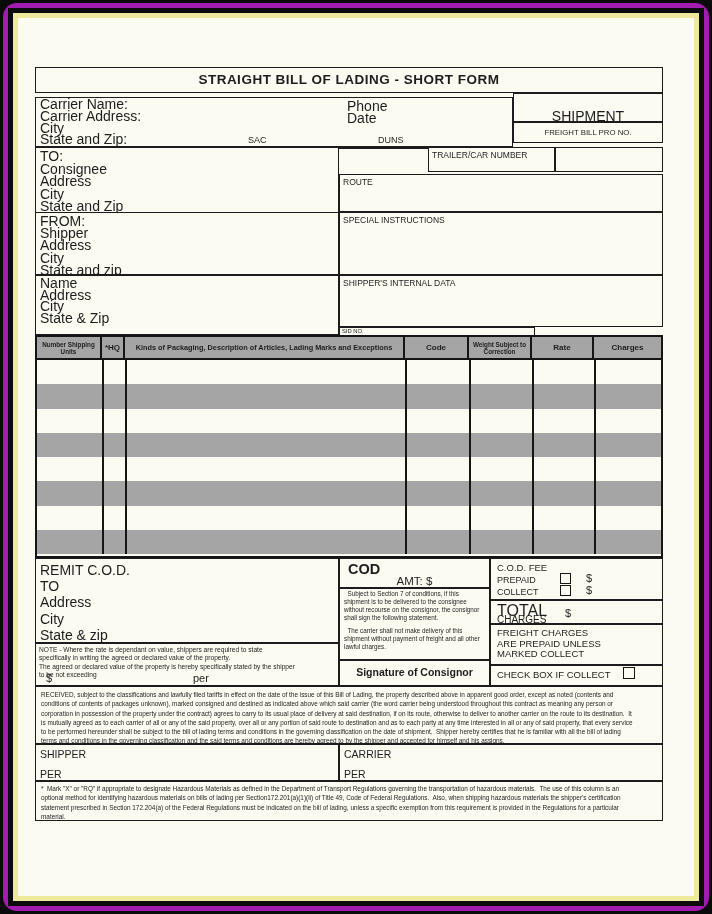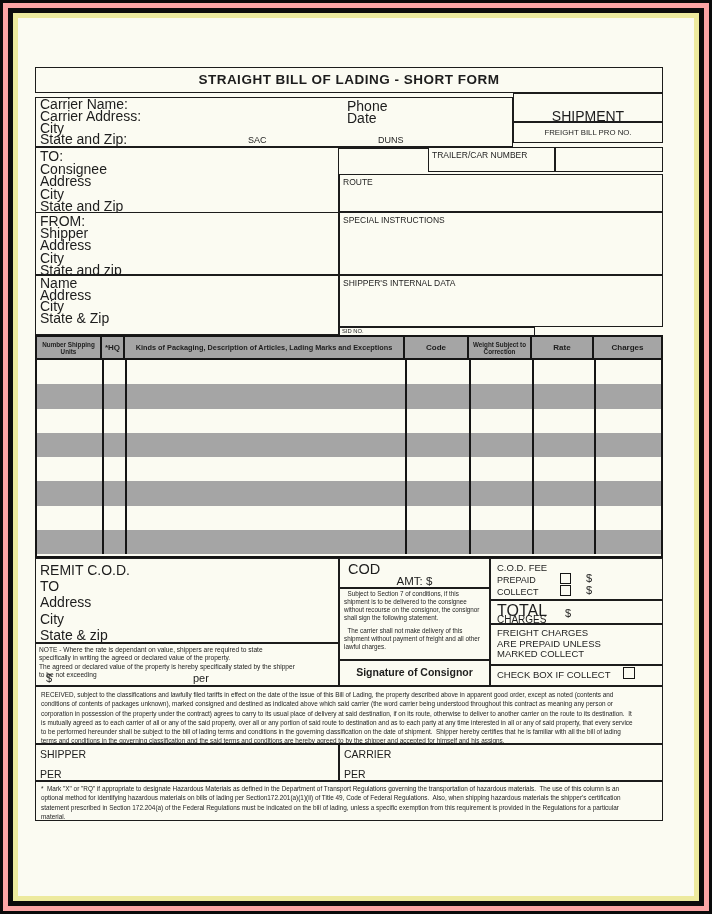--- a/index.html
+++ b/index.html
@@ -1,30 +1,30 @@
 <!DOCTYPE html>
 <html><head>
 <meta charset="utf-8">
 <style>
   html,body{margin:0;padding:0;background:#101010;}
   .frame-outer{width:712px;height:914px;background:#0a0a0a;padding:3px;box-sizing:border-box;}
-  .frame-red{width:100%;height:100%;background:#fca5a5;padding:5px;box-sizing:border-box;}
+  .frame-red{width:100%;height:100%;background:#a21caf;padding:5px;box-sizing:border-box;border-radius:14px;}
   .frame-black{width:100%;height:100%;background:#0c0c0c;padding:5px;box-sizing:border-box;}
   .frame-khaki{width:100%;height:100%;background:#edea9e;padding:5px;box-sizing:border-box;}
   .page{width:100%;height:100%;background:#fbfbf2;position:relative;box-sizing:border-box;
         font-family:"Liberation Sans","DejaVu Sans",sans-serif;color:#1d1d1d;}
   .bx{position:absolute;border:1.5px solid #1c1c1c;box-sizing:border-box;background:#fbfbf2;}
   .lbl{font-size:14px;line-height:12.6px;}
   .sm{font-size:8.5px;}
   .tiny{font-size:6.4px;line-height:9.3px;white-space:pre-wrap;}
   .ml{white-space:pre-wrap;}
   .pad{padding:2px 4px;}
   .abs{position:absolute;}
   .ctr{text-align:center;}
-  .bold{font-weight:normal;}
+  .bold{font-weight:bold;}
   
   .title{font-size:13.5px;font-weight:bold;text-align:center;line-height:24px;letter-spacing:.5px;}
   
   .tbl{position:absolute;left:17px;top:317px;width:628px;height:223px;border:2px solid #151515;box-sizing:border-box;}
   .thead{display:flex;height:23px;background:#a5a5a5;border-bottom:2px solid #151515;box-sizing:border-box;}
   .th{border-right:2px solid #151515;display:flex;align-items:center;justify-content:center;
       text-align:center;font-weight:bold;box-sizing:border-box;font-size:8px;}
   .th:last-child{border-right:none;}
   .w1{width:65px;flex:0 0 65px;} .w2{width:23px;flex:0 0 23px;} .w3{width:280px;flex:0 0 280px;}
   .w4{width:64px;flex:0 0 64px;} .w5{width:63px;flex:0 0 63px;} .w6{width:62px;flex:0 0 62px;}

